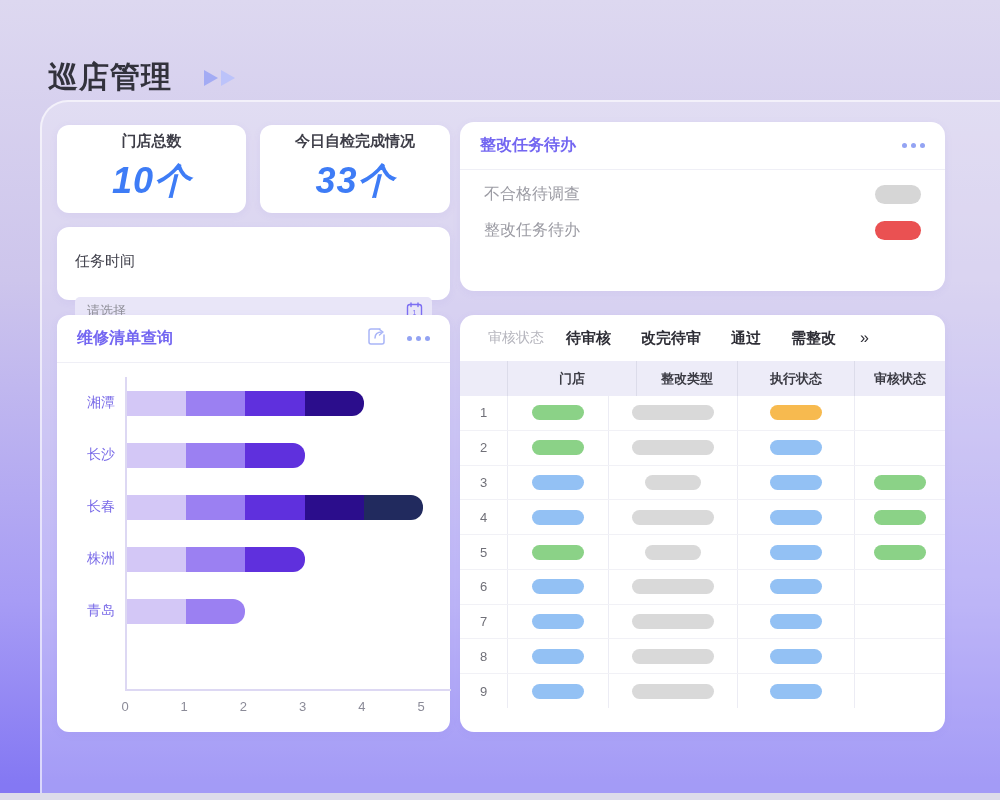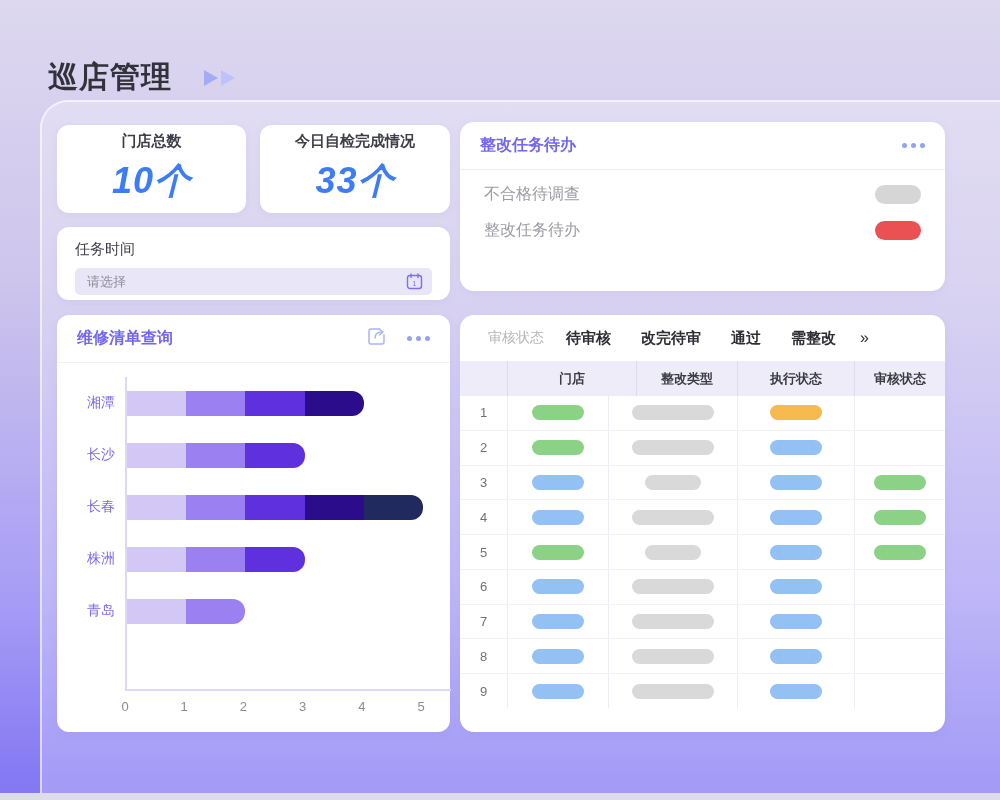--- a/index.html
+++ b/index.html
@@ -20,23 +20,23 @@
 
   .page-title-wrap { position:absolute; left:48px; top:34px; display:flex; align-items:center; gap:30px;margin-top:23px; }
   .page-title { font-size:30px; font-weight:bold; color:#32323c; letter-spacing:1px; }
 
   .card { position:absolute; background:#fff; border-radius:12px; box-shadow:0 2px 8px rgba(110,100,210,0.07); }
 
   .stat-card { width:189px; height:88px; top:125px; display:flex; flex-direction:column; align-items:center; justify-content:center; gap:6px; }
   .stat-label { font-size:15px; color:#3e3e48; font-weight:bold; }
   .stat-value { font-size:36px; font-weight:bold; font-style:italic; color:#3e7cf6; letter-spacing:1px; }
 
-  .time-card { left:57px; top:227px; width:393px; height:73px; padding:13px 18px 0 18px; }
+  .time-card { left:57px; top:227px; width:393px; height:73px; padding:25px 18px 0 18px; }
   .time-label { font-size:15px; color:#3f3f4a; }
-  .time-input-wrap { margin-top:9px; position:relative; }
+  .time-input-wrap { margin-top:26px; position:relative; }
   .time-input {
     width:100%; height:27px; border:none; outline:none; background:#e9e6f8; border-radius:5px;
     padding:0 34px 0 12px; font-size:13px; color:#55555e; font-family:inherit;
   }
   .time-input::placeholder { color:#8f8f98; }
   .cal-icon { position:absolute; right:9px; top:5px; width:17px; height:17px; cursor:pointer; }
 
   .card-header { display:flex; align-items:center; justify-content:space-between; padding:0 20px; height:48px; border-bottom:1px solid #efeff6; }
   .card-title { font-size:16px; font-weight:bold; color:#7366f1; }
   .hdr-icons { display:flex; align-items:center; gap:20px; }

